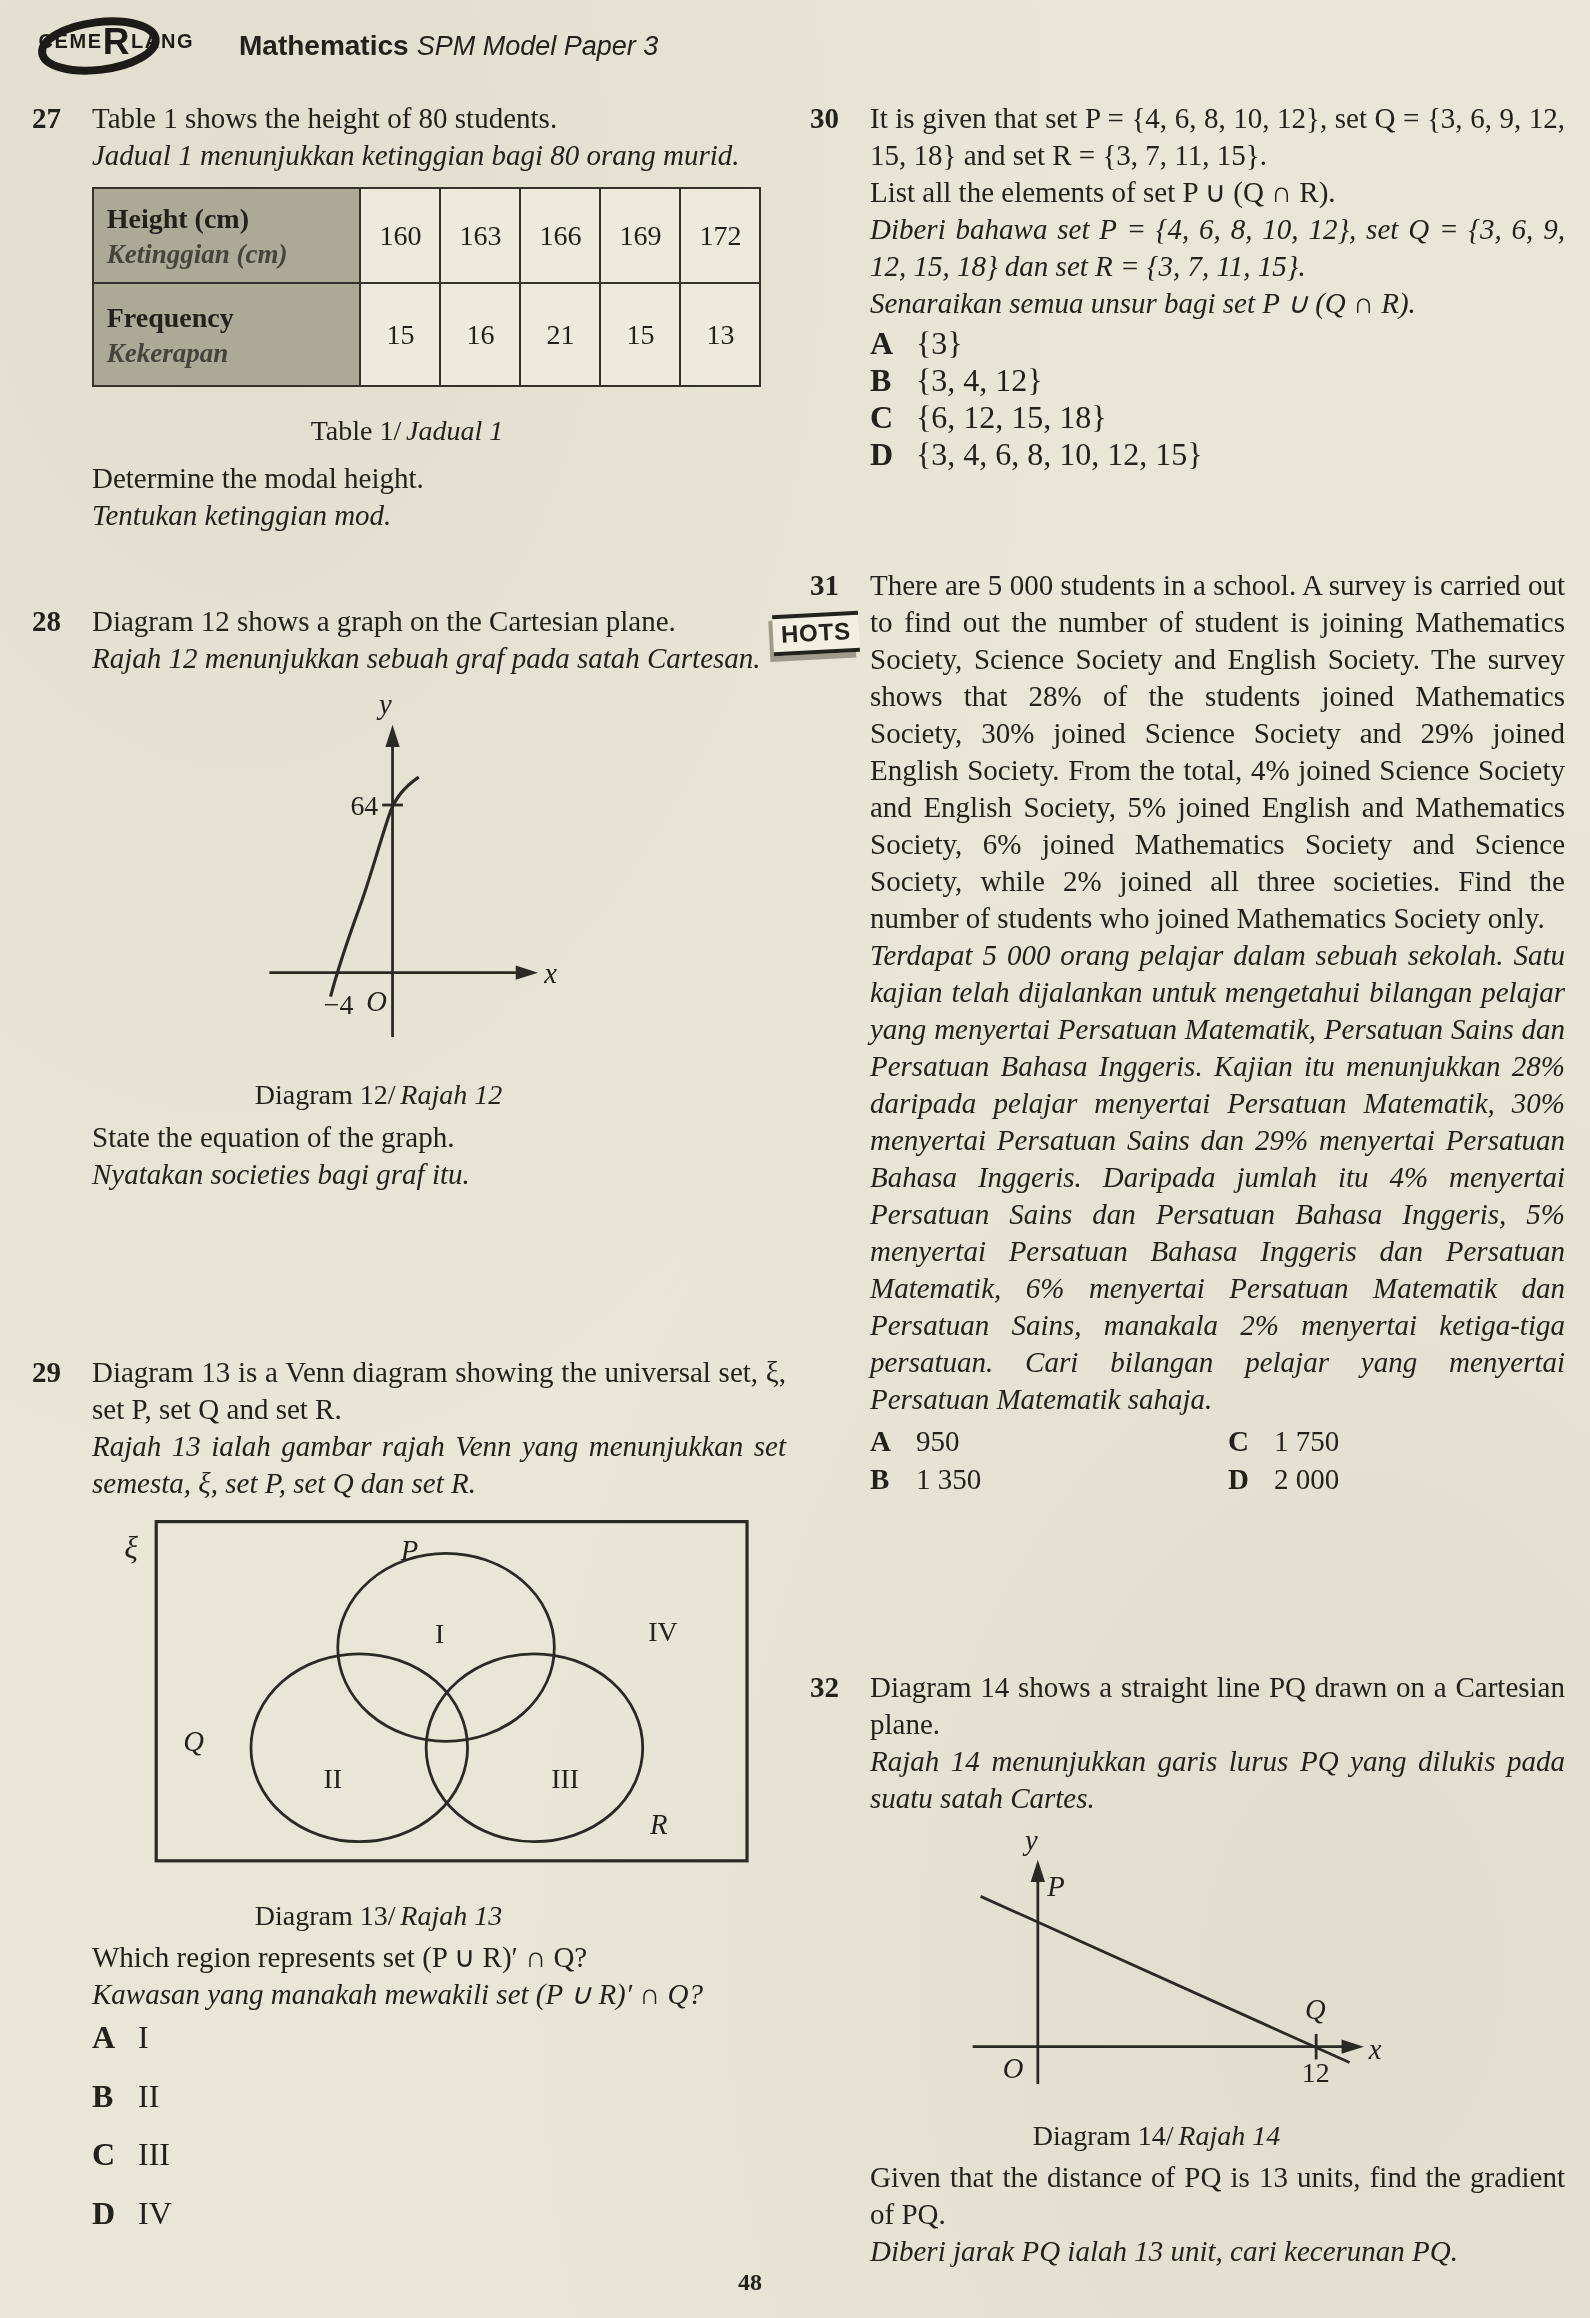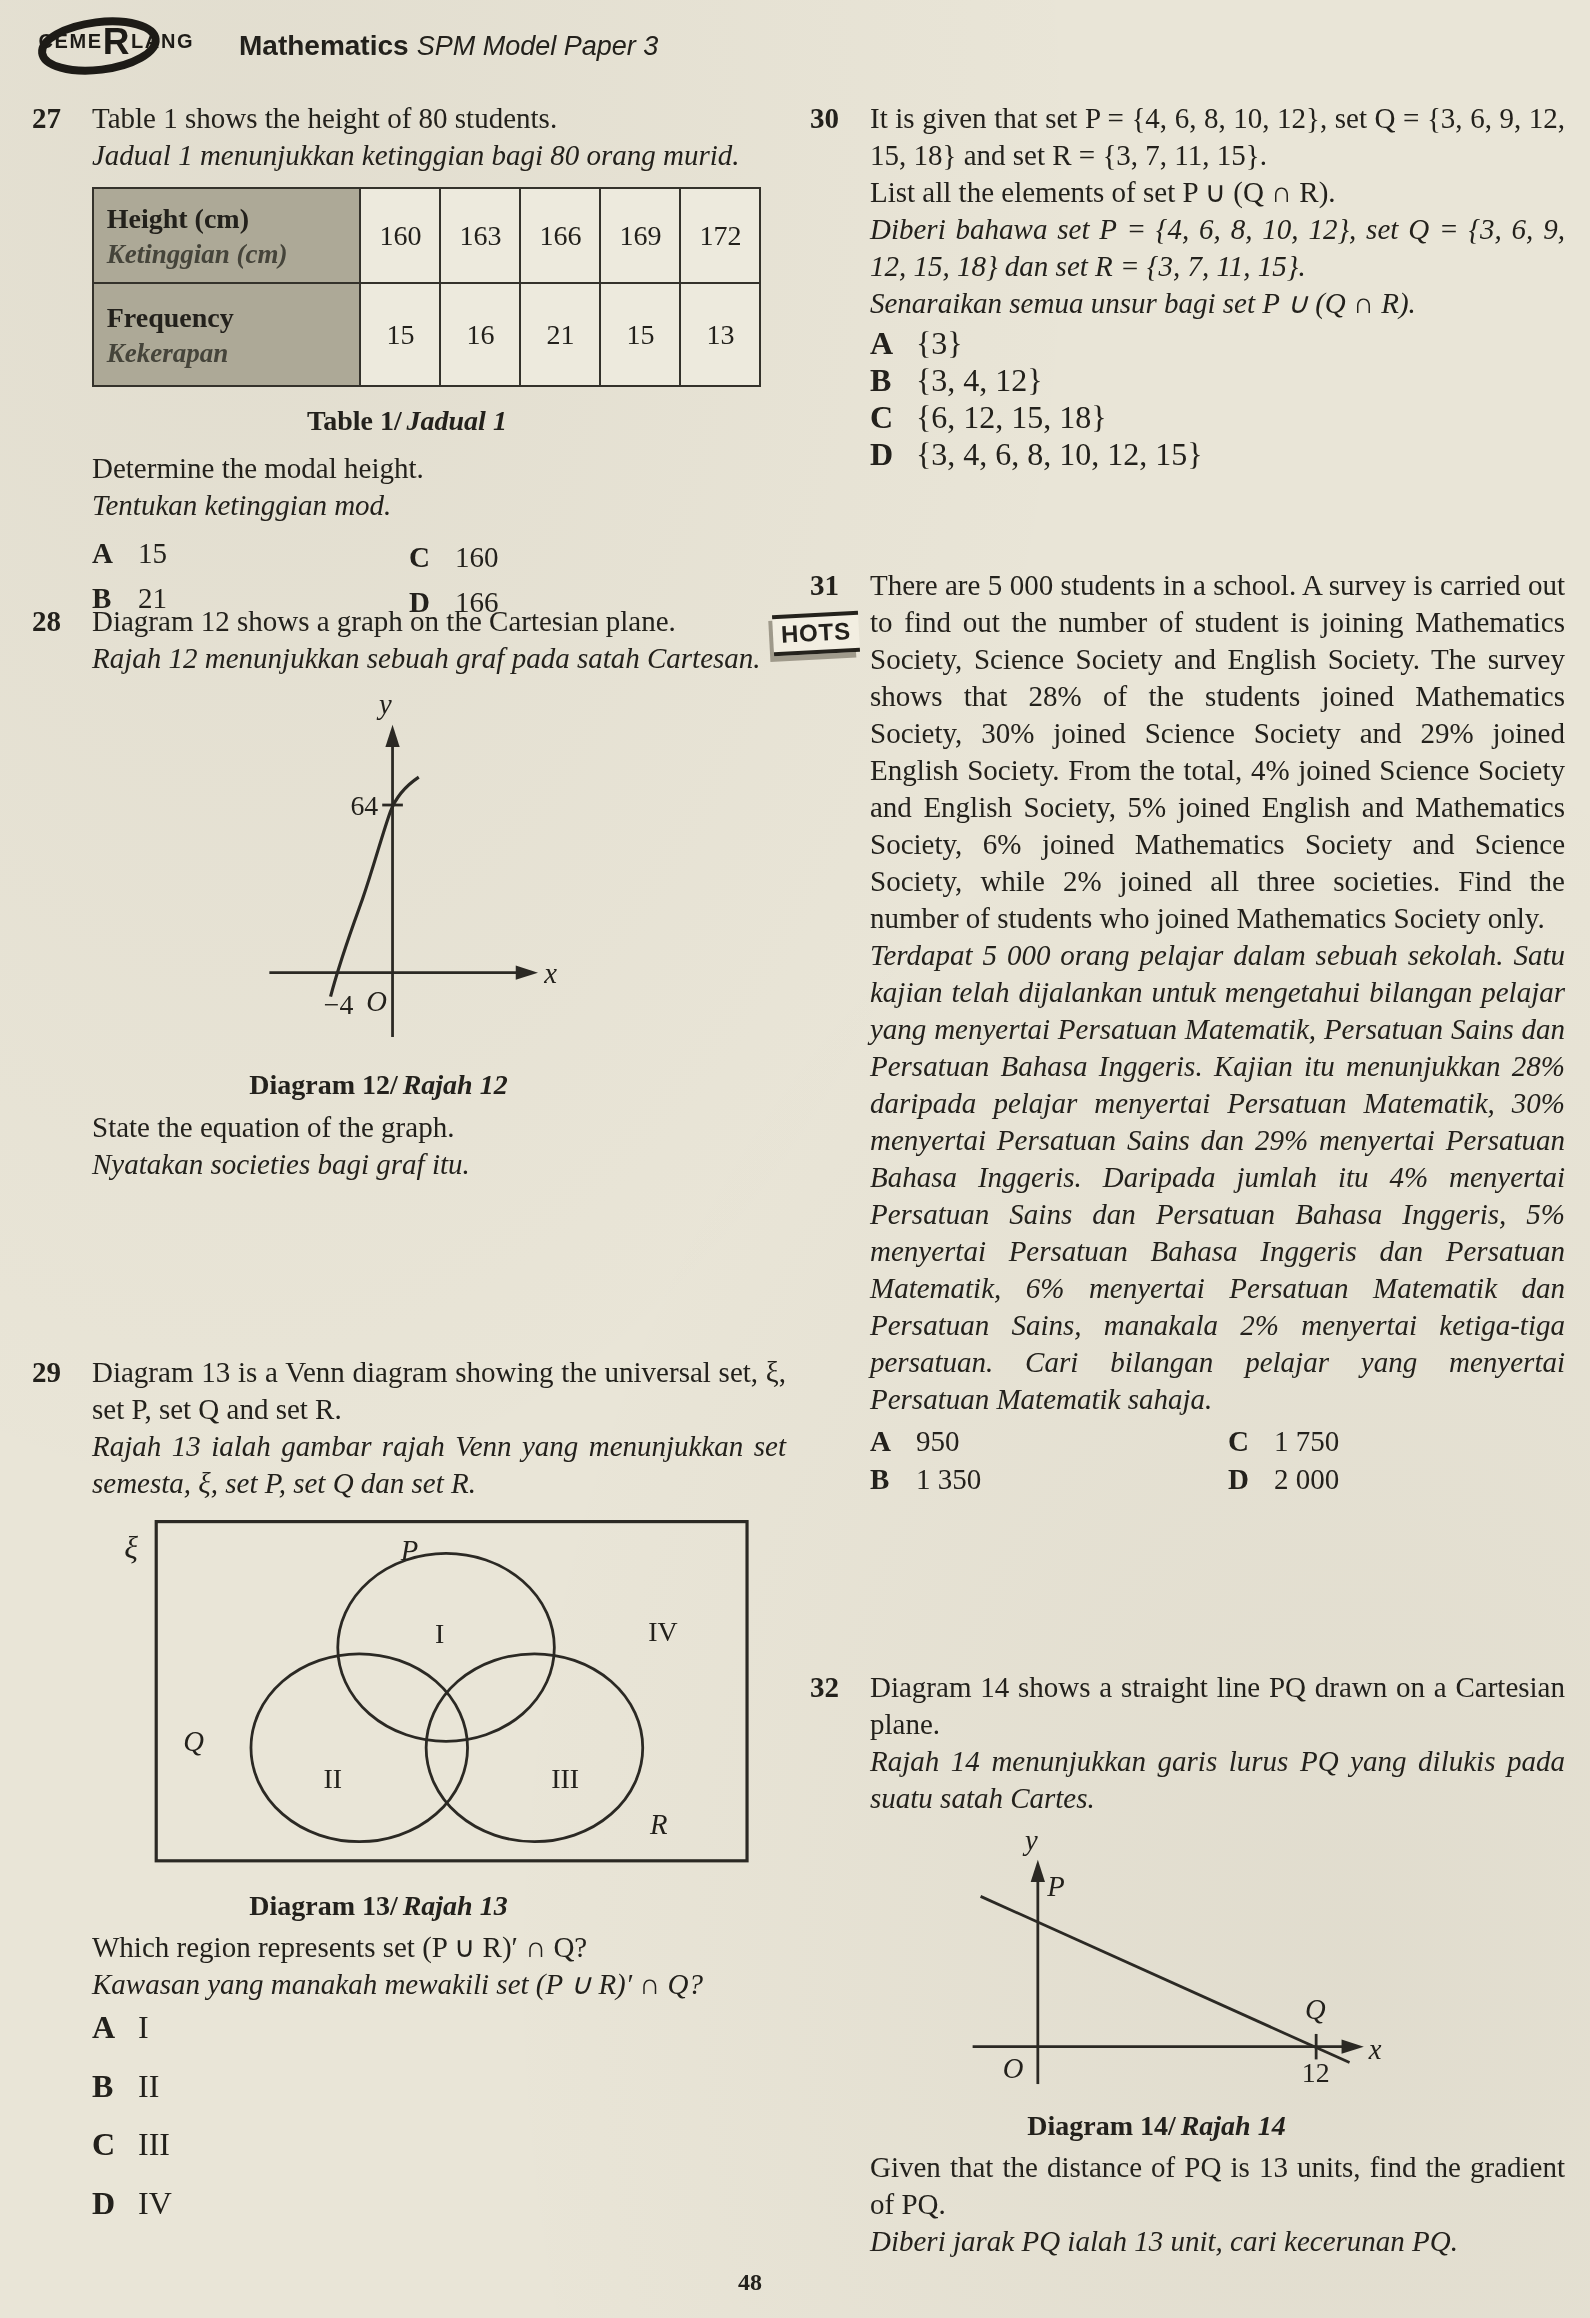--- a/index.html
+++ b/index.html
@@ -18,21 +18,21 @@
   .logo-r{font-size:37px;line-height:0;vertical-align:-6.4px;}
   .bt-b{font-family:"Liberation Sans",sans-serif;font-weight:bold;font-size:28px;}
   .bt-i{font-family:"Liberation Sans",sans-serif;font-style:italic;font-size:27px;margin-left:8px;}
   
   .q{position:absolute;width:757px;}
   .qnum{position:absolute;left:0;top:0;font-weight:bold;font-size:29px;line-height:37px;}
   .qbody{margin-left:60px;position:relative;}
   .t{font-size:29px;line-height:37px;}
   .just{text-align:justify;}
   .ms{font-style:italic;}
-  .cap{font-size:28px;line-height:35px;text-align:center;margin-top:16px;font-weight:bold;}
+  .cap{font-size:28px;line-height:35px;text-align:center;margin-top:26px;}
   .cap .ms{margin-left:4.8px;}
   
   .opts2{position:relative;margin-top:11px;height:94px;}
   .opt{position:absolute;font-size:29px;line-height:37px;white-space:nowrap;}
   .opt .k{font-weight:bold;display:inline-block;min-width:46px;}
   .optlist{margin-top:6.4px;}
   .optrow{font-size:32px;line-height:37px;white-space:nowrap;}
   .optrow .k{font-weight:bold;display:inline-block;min-width:46px;}
   .math{font-style:italic;}
   
@@ -104,26 +104,20 @@
           <td class="dc">15</td>
           <td class="dc">13</td>
         </tr>
       </tbody>
         </table>
       <div class="cap" style="width:630px;">
         <span>Table 1/</span><span class="ms">Jadual 1</span>
       </div>
       <div class="t" style="margin-top:12px;">Determine the modal height.</div>
       <div class="t ms">Tentukan ketinggian mod.</div>
-      <div class="opts2">
-        <div class="opt" style="left:0;top:0;"><span class="k">A</span><span>15</span></div>
-        <div class="opt" style="left:0;top:45px;"><span class="k">B</span><span>21</span></div>
-        <div class="opt" style="left:317px;top:4px;"><span class="k">C</span><span>160</span></div>
-        <div class="opt" style="left:317px;top:49px;"><span class="k">D</span><span>166</span></div>
-      </div>
     </div>
   </div>
 
   <div class="q" style="top:603px;left:32px;">
     <div class="qnum">28</div>
     <div class="qbody">
       <div class="t just" style="width:694px;">Diagram 12 shows a graph on the Cartesian plane.</div>
       <div class="t ms just" style="width:694px;">Rajah 12 menunjukkan sebuah graf pada satah Cartesan.</div>
       <svg class="dsvg" style="margin:6.4px 0 0 171px;" width="302" height="368" viewBox="0 0 380 462">
 

